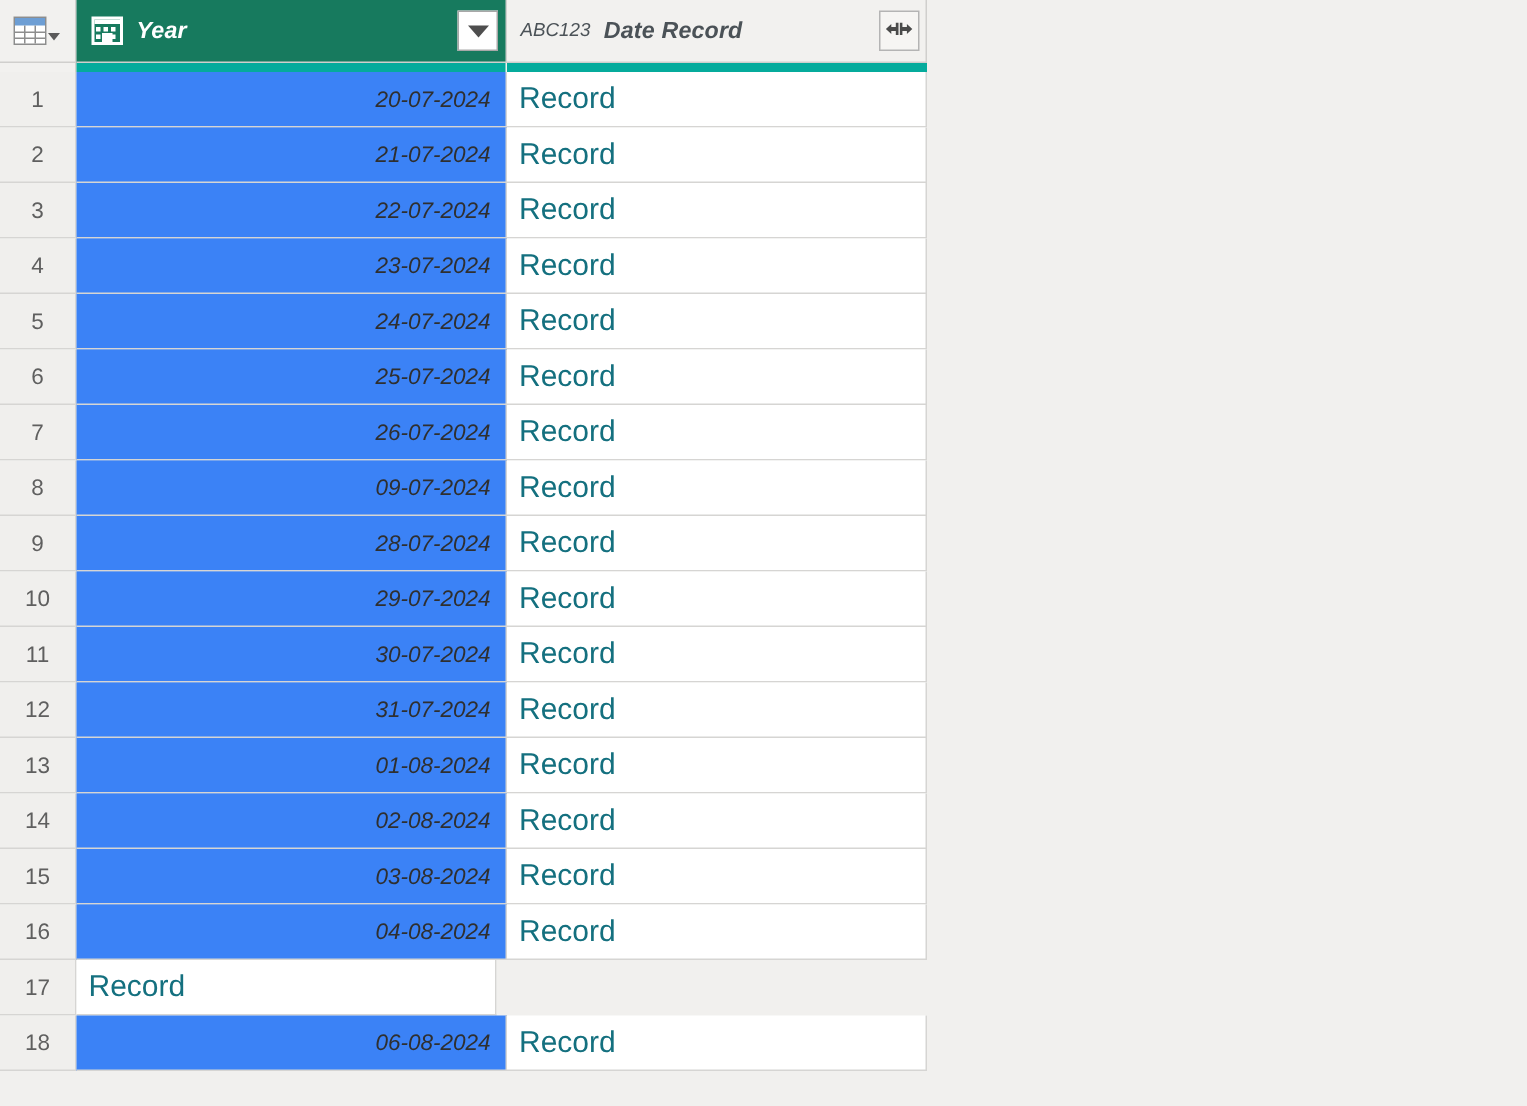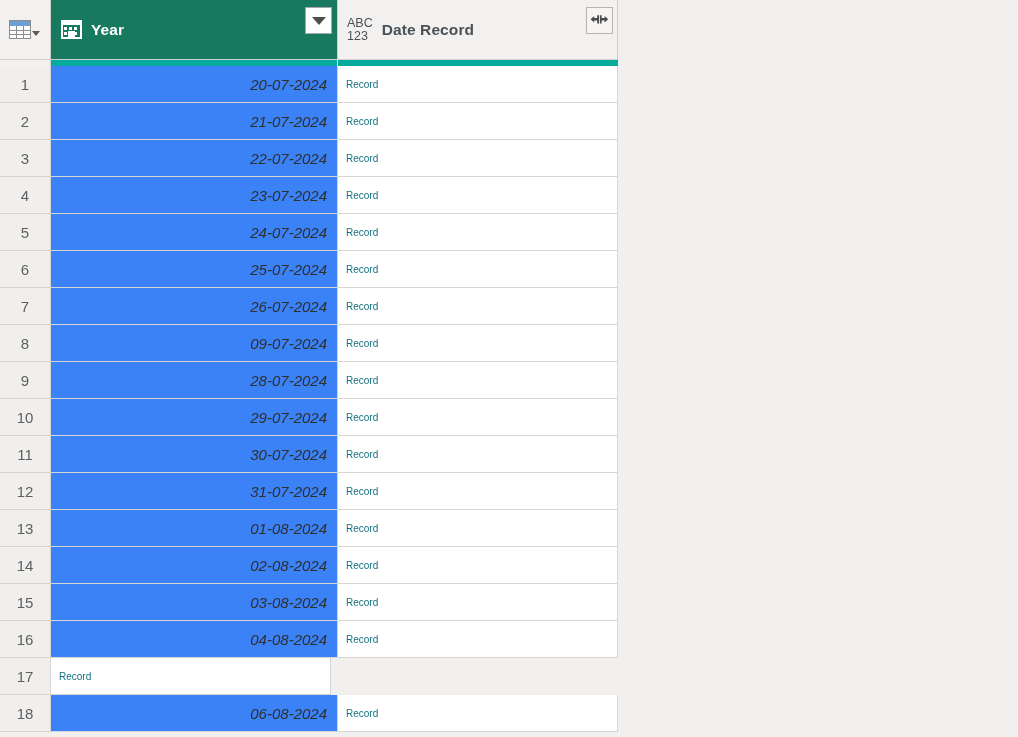--- a/index.html
+++ b/index.html
@@ -15,22 +15,23 @@
   #grid {
     position: absolute;
     left: 0;
     top: 0;
     width: 618px;
   }
 
   
   .header-row {
     display: flex;
-    height: 60px;
-    box-sizing: border-box;
+    height: 42px;
+    box-sizing: border-box;
+    font-style: italic;
   }
 
   .corner-cell {
     width: 51px;
     box-sizing: border-box;
     background: #f2f1ef;
     border-right: 1px solid #d0cfcd;
     border-bottom: 1px solid #d0cfcd;
     display: flex;
     align-items: center;
@@ -129,21 +130,21 @@
   .icon-date .dc4 { left: 1px;  top: 10px; }
   .icon-date .dc5 { left: 11px; top: 10px; }
   .icon-date .d-mid {
     position: absolute; left: 5px; top: 9px;
     width: 7px; height: 6px; background: #ffffff;
   }
 
   
   .icon-any {
     display: flex;
-    flex-direction: column;
+    flex-direction: row;
     justify-content: center;
     line-height: 1.02;
     font-size: 12.5px;
     color: #4b5257;
     font-family: "Liberation Sans", sans-serif;
     flex: none;
     margin-left: 1px;
   }
 
   
@@ -217,21 +218,21 @@
     color: #2f2f2f;
     font-size: 15px;
     font-style: italic;
     justify-content: flex-end;
     padding-right: 10px;
   }
   .cell-record {
     width: 280px;
     background: #ffffff;
     color: #14707f;
-    font-size: 10px;
+    font-size: 20px;
     justify-content: flex-start;
     padding-left: 8px;
   }
   .cell-record .rec-link { cursor: pointer; }
 </style>
 </head>
 <body>
 
 <div id="grid">
 

